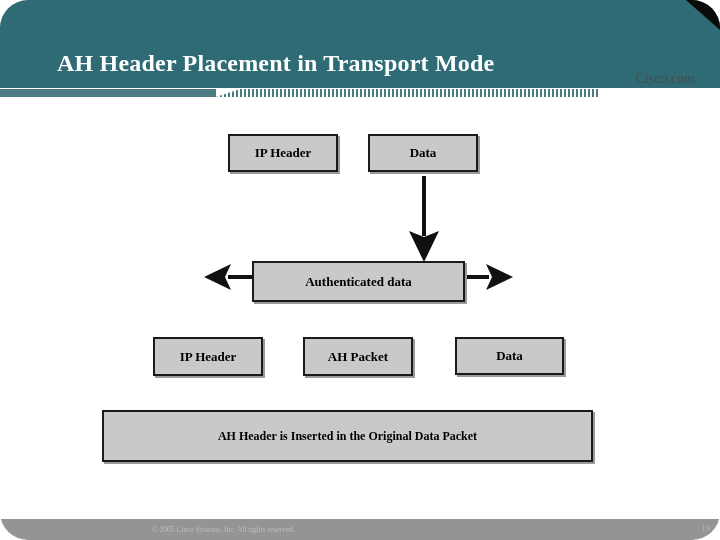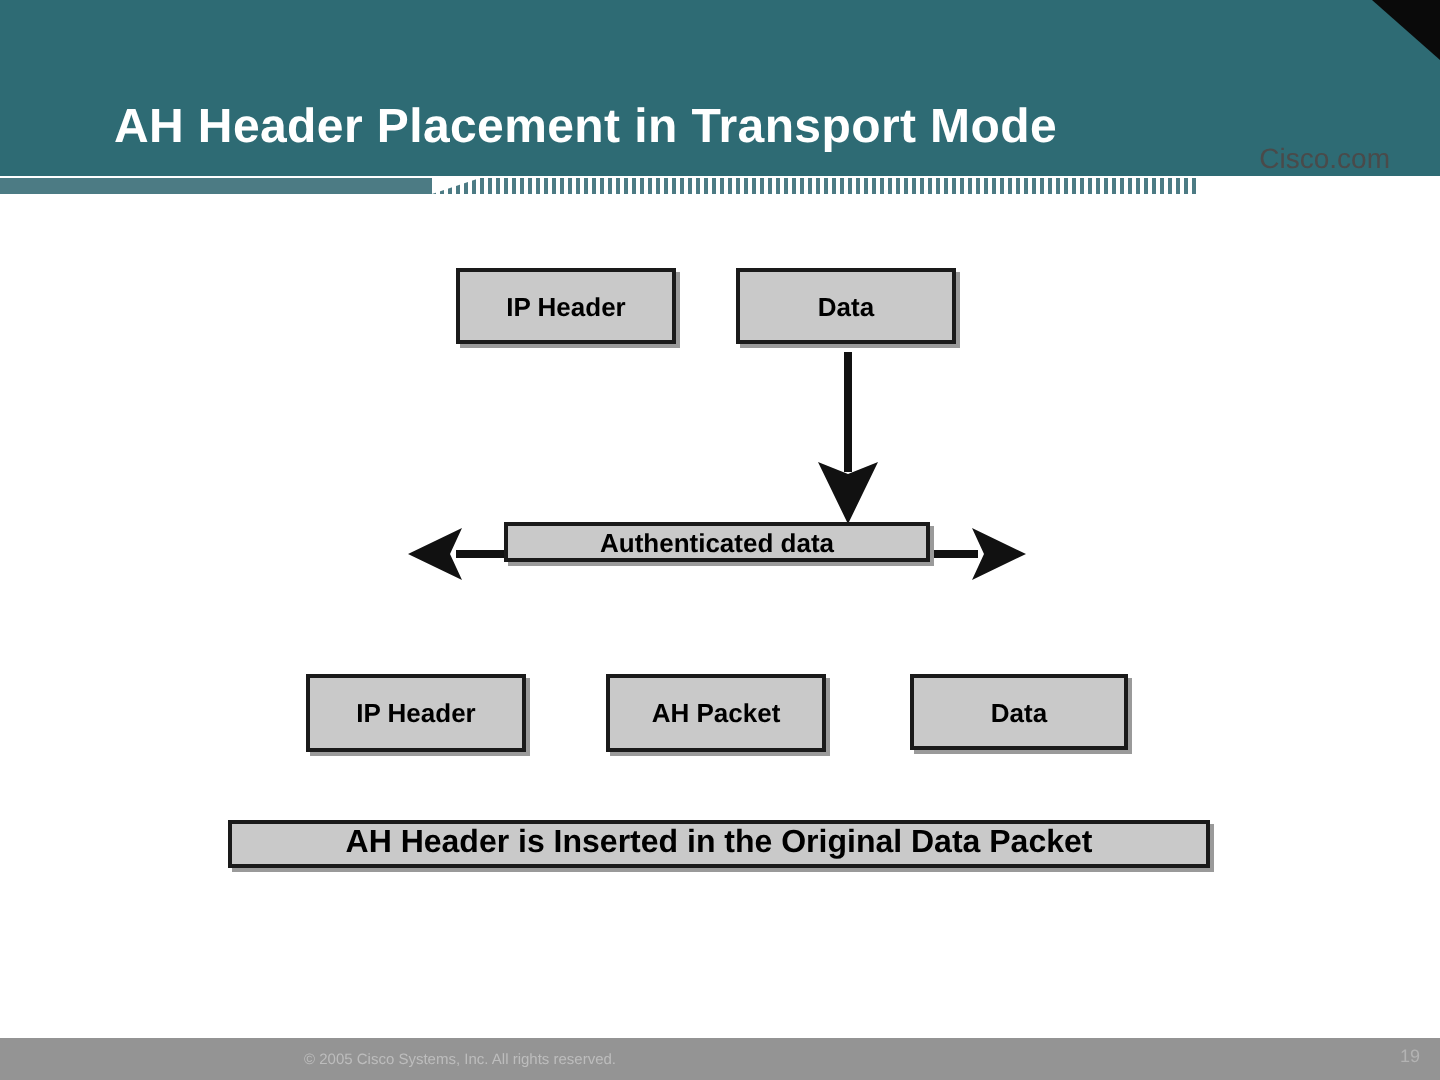--- a/index.html
+++ b/index.html
@@ -1,18 +1,18 @@
 <!DOCTYPE html>
 <html><head>
 <meta charset="utf-8">
 <style>
   html,body { margin:0; padding:0; background:#ffffff; }
   .slide {
     position:relative; width:720px; height:540px; overflow:hidden;
-    background:#ffffff; font-family:Liberation Sans, sans-serif;
+    background:#ffffff; font-family:Liberation Serif, serif;border-radius:28px;
   }
   
   .header-band { position:absolute; left:0; top:0; width:720px; height:88px; background:#2E6B74; }
   .slide-title {
     position:absolute; left:57px; top:50px; font-size:24px; font-weight:bold;
     color:#ffffff; letter-spacing:0.2px; white-space:nowrap;
   }
   .corner-accent {
     position:absolute; right:0; top:0; width:34px; height:30px;
     background:#0a0a0a; clip-path:polygon(0 0, 100% 0, 100% 100%);
@@ -26,25 +26,25 @@
   .brand { position:absolute; top:72px; right:25px; font-size:14px; color:#4A4A4A; line-height:14px; }
   
   .dbox {
     position:absolute; box-sizing:border-box;
     background:#C9C9C9; border:2px solid #1A1A1A; box-shadow:2px 2px 0 #9a9a9a;
     display:flex; align-items:center; justify-content:center;
     font-size:13px; font-weight:bold; color:#000000; text-align:left;
   }
   .b-r1-ip   { left:228px; top:134px; width:110px; height:38px; }
   .b-r1-data { left:368px; top:134px; width:110px; height:38px; }
-  .b-auth    { left:252px; top:261px; width:213px; height:20px; }
+  .b-auth    { left:252px; top:261px; width:213px; height:41px; }
   .b-r2-ip   { left:153px; top:337px; width:110px; height:39px; }
   .b-r2-ah   { left:303px; top:337px; width:110px; height:39px; }
   .b-r2-data { left:455px; top:337px; width:109px; height:38px; }
-  .b-caption { left:114px; top:410px; width:491px; height:24px; font-size:16px; }
+  .b-caption { left:102px; top:410px; width:491px; height:52px; font-size:12px; }
   
   .arrow-layer { position:absolute; left:0; top:0; width:720px; height:540px; pointer-events:none; }
   .arrow-layer line    { stroke:#111111; stroke-width:4; }
   .arrow-layer polygon { fill:#111111; }
   
   .footer-bar { position:absolute; left:0; top:519px; width:720px; height:21px; background:#949494; }
   .copyright  { position:absolute; left:152px; top:525px; font-size:7.5px; color:#BDBDBD; white-space:nowrap; }
   .page-number{ position:absolute; right:10px; top:523px; font-size:9px; color:#B3B3B3; }
 </style>
 </head>

